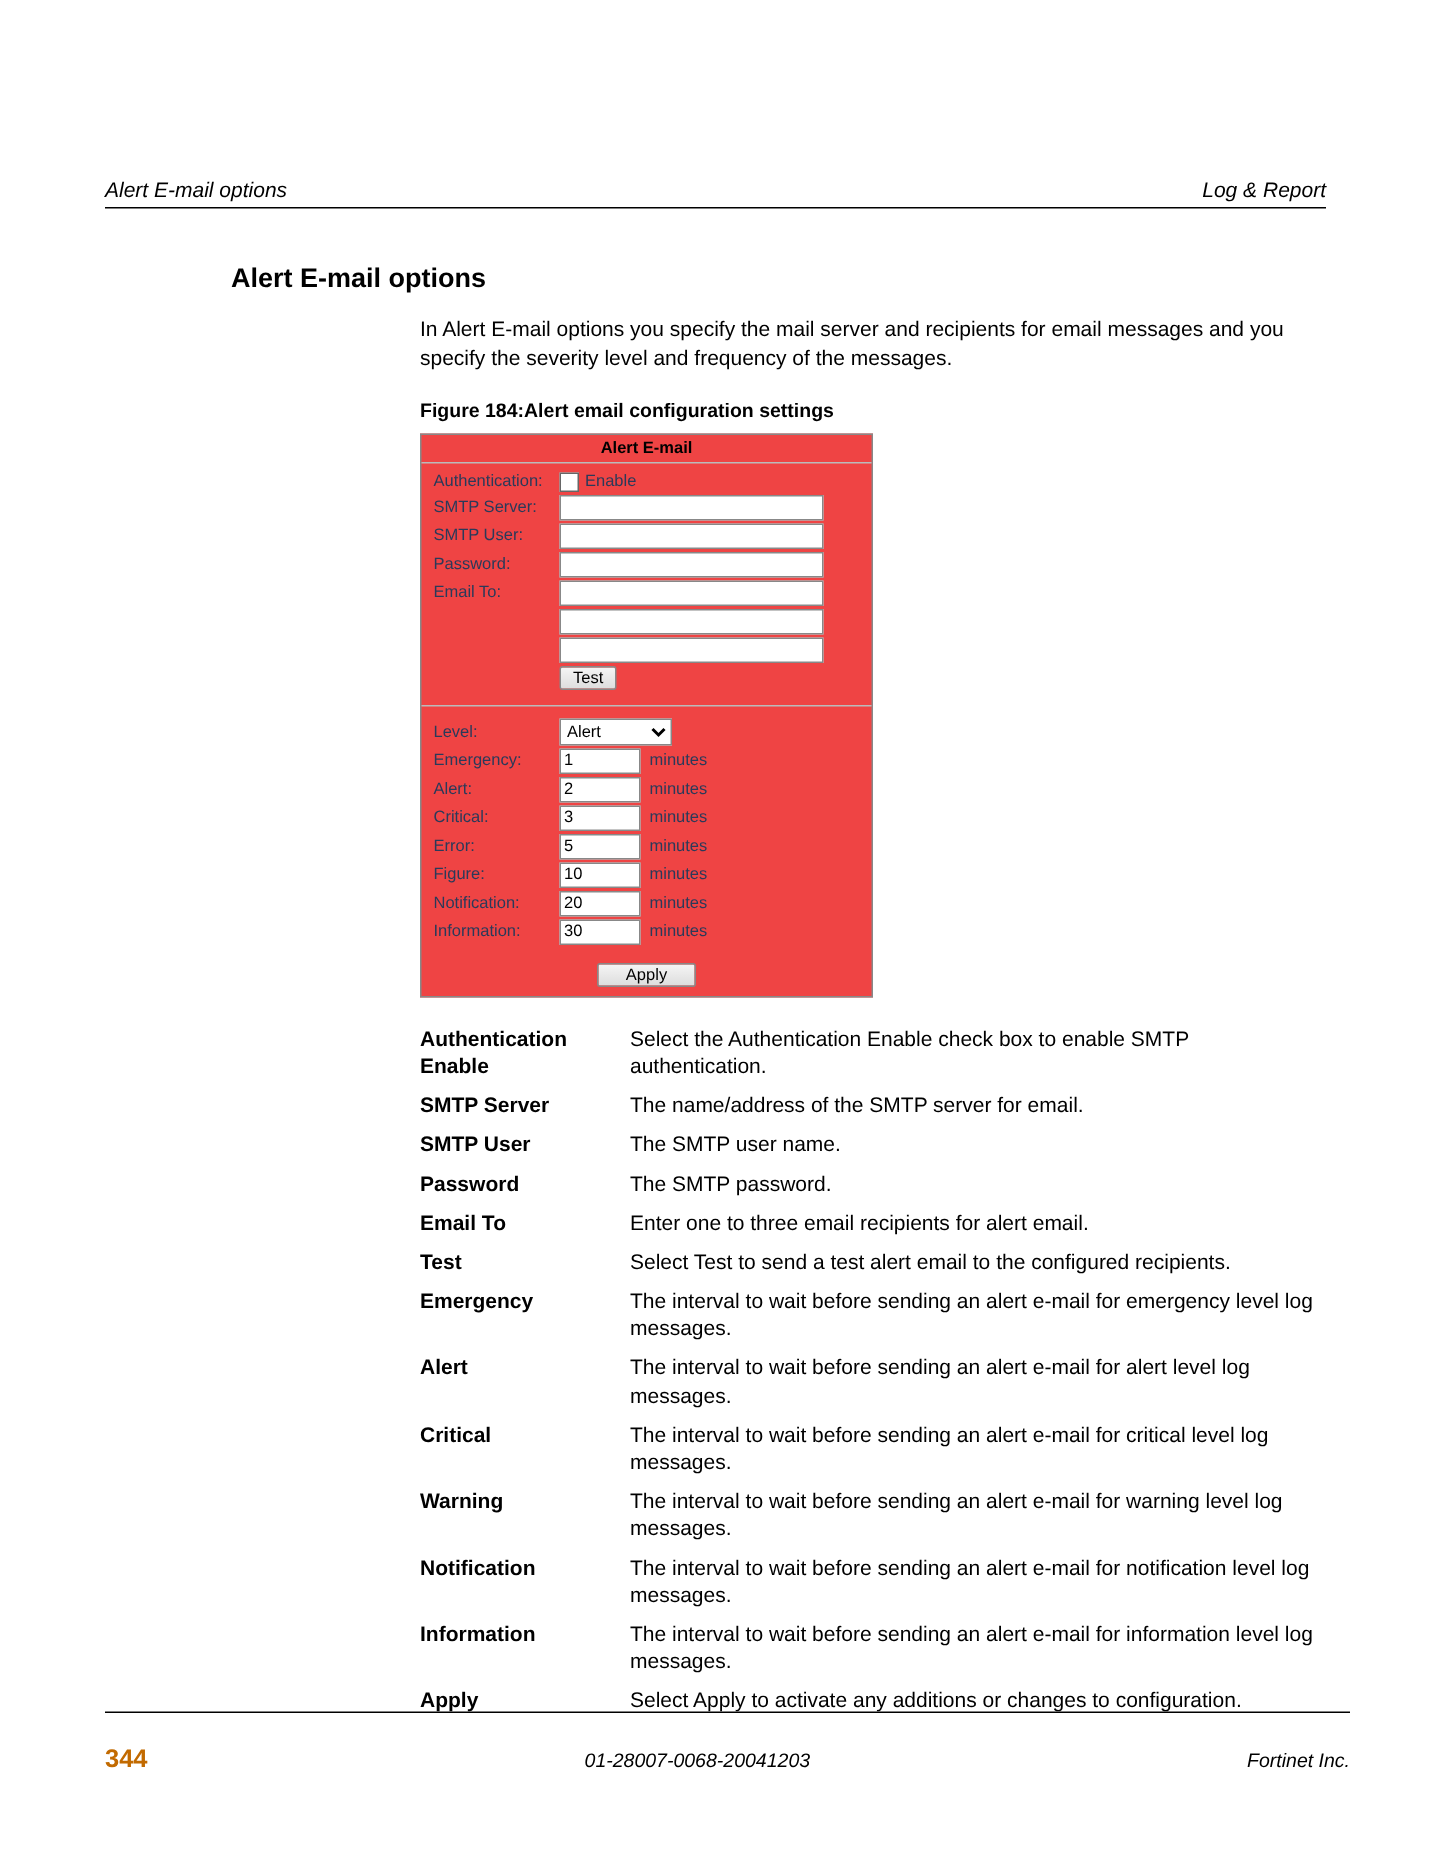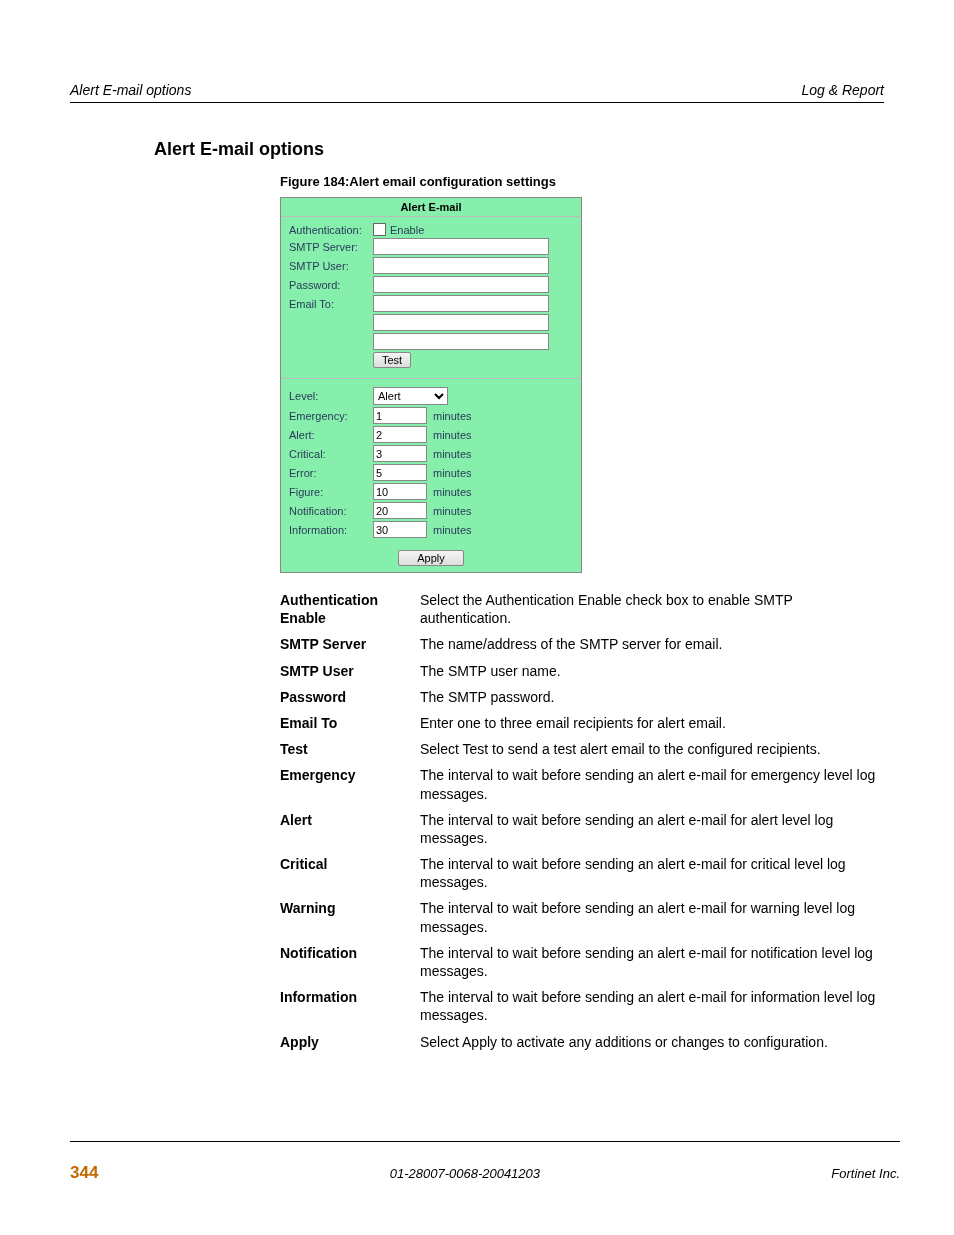--- a/index.html
+++ b/index.html
@@ -7,21 +7,21 @@
     padding: 0;
     font-family: Arial, Helvetica, sans-serif;
     background: #fff;
     color: #000;
     font-size: 14px;
   }
   .page {
     width: 954px;
     height: 1235px;
     box-sizing: border-box;
-    padding: 82px 70px 0 70px;
+    padding: 118px 70px 0 70px;
     position: relative;
   }
   .running-header {
     display: flex;
     justify-content: space-between;
     font-style: italic;
     font-size: 14px;
     border-bottom: 1px solid #000;
     padding-bottom: 4px;
     margin-bottom: 36px;
@@ -44,21 +44,21 @@
     font-weight: bold;
     font-size: 13px;
     margin-bottom: 8px;
   }
 
   
   .screenshot {
     margin-left: 126px;
     width: 300px;
     border: 1px solid #888;
-    background: #86efac;
+    background: #ef4444;
     font-family: Verdana, sans-serif;
     font-size: 11px;
     color: #2a3a5a;
   }
   .screenshot .title {
     text-align: center;
     font-weight: bold;
     padding: 3px 0;
     border-bottom: 1px solid #bbb;
     color: #000;
@@ -176,20 +176,21 @@
 
 <div class="page">
 
   <div class="running-header">
     <span>Alert E-mail options</span>
     <span>Log &amp; Report</span>
   </div>
 
   <div class="content">
     <h2>Alert E-mail options</h2>
+    <div class="intro">In Alert E-mail options you specify the mail server and recipients for email messages and you specify the severity level and frequency of the messages.</div>
     <div class="figure-caption">Figure 184:Alert email configuration settings</div>
 
     <div class="screenshot">
       <div class="title">Alert E-mail</div>
 
       <div class="section">
         <div class="row">
           <span class="label">Authentication:</span>
           <span class="checkbox"></span>
           <span>Enable</span>

